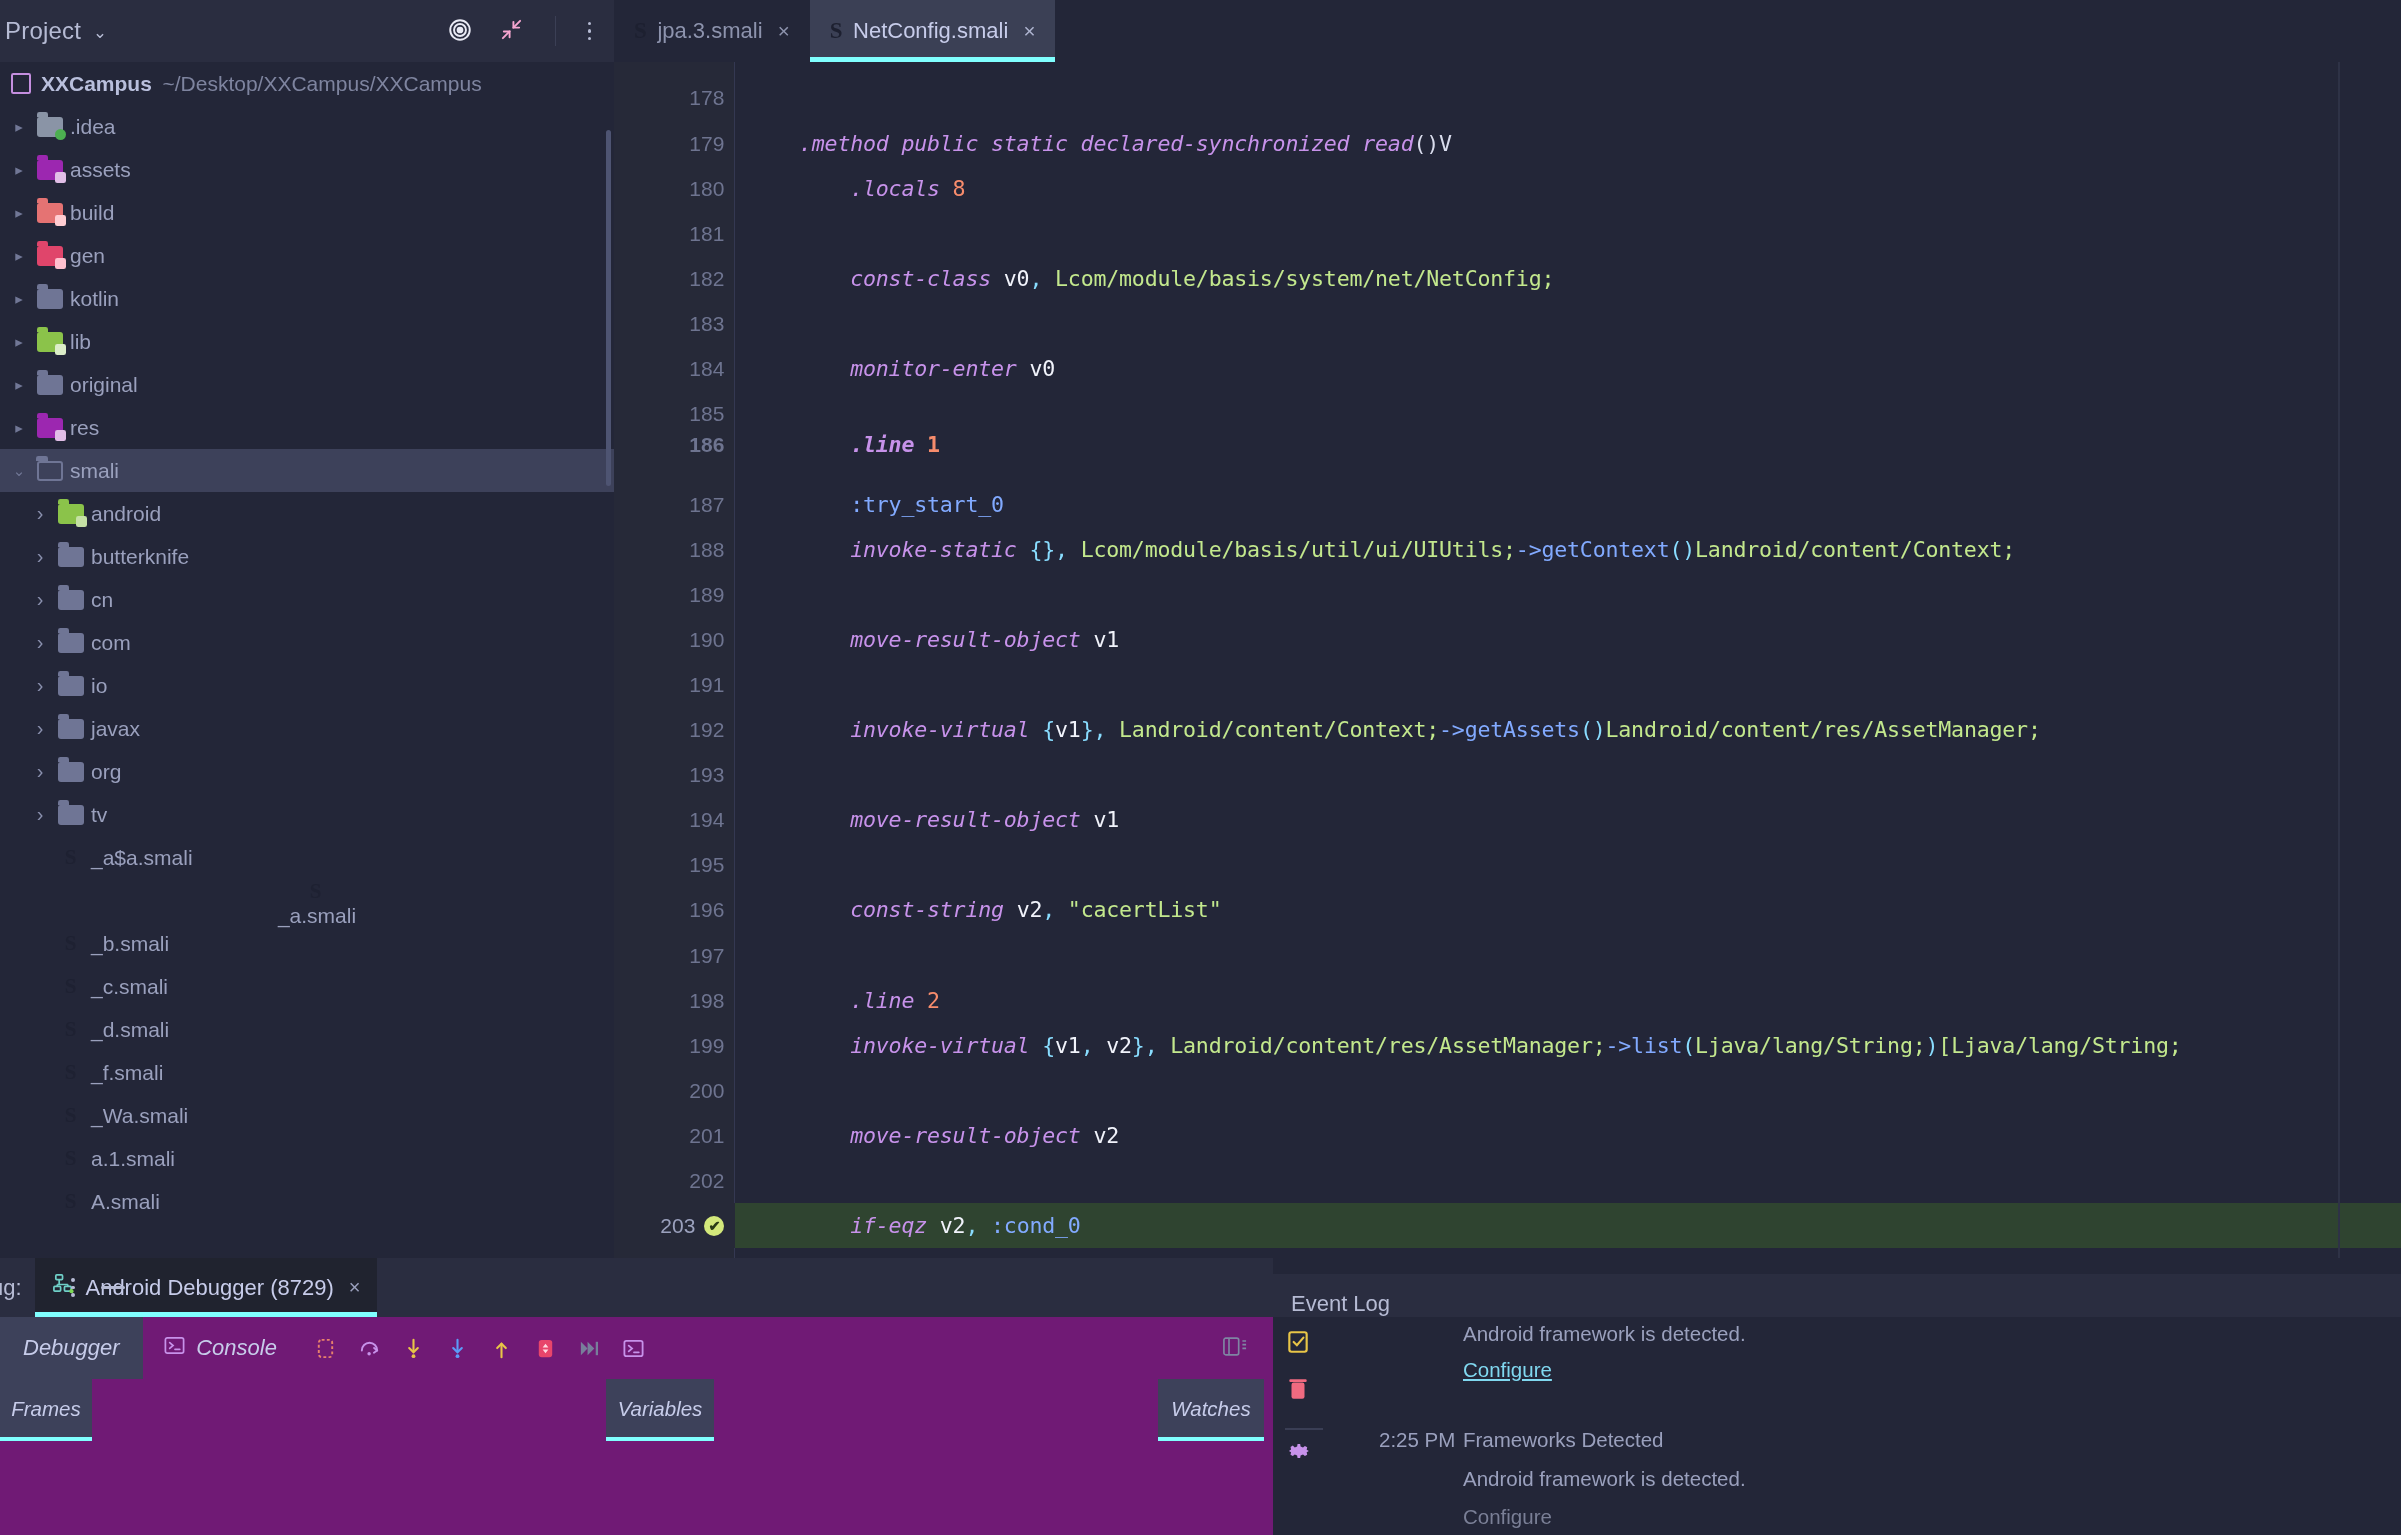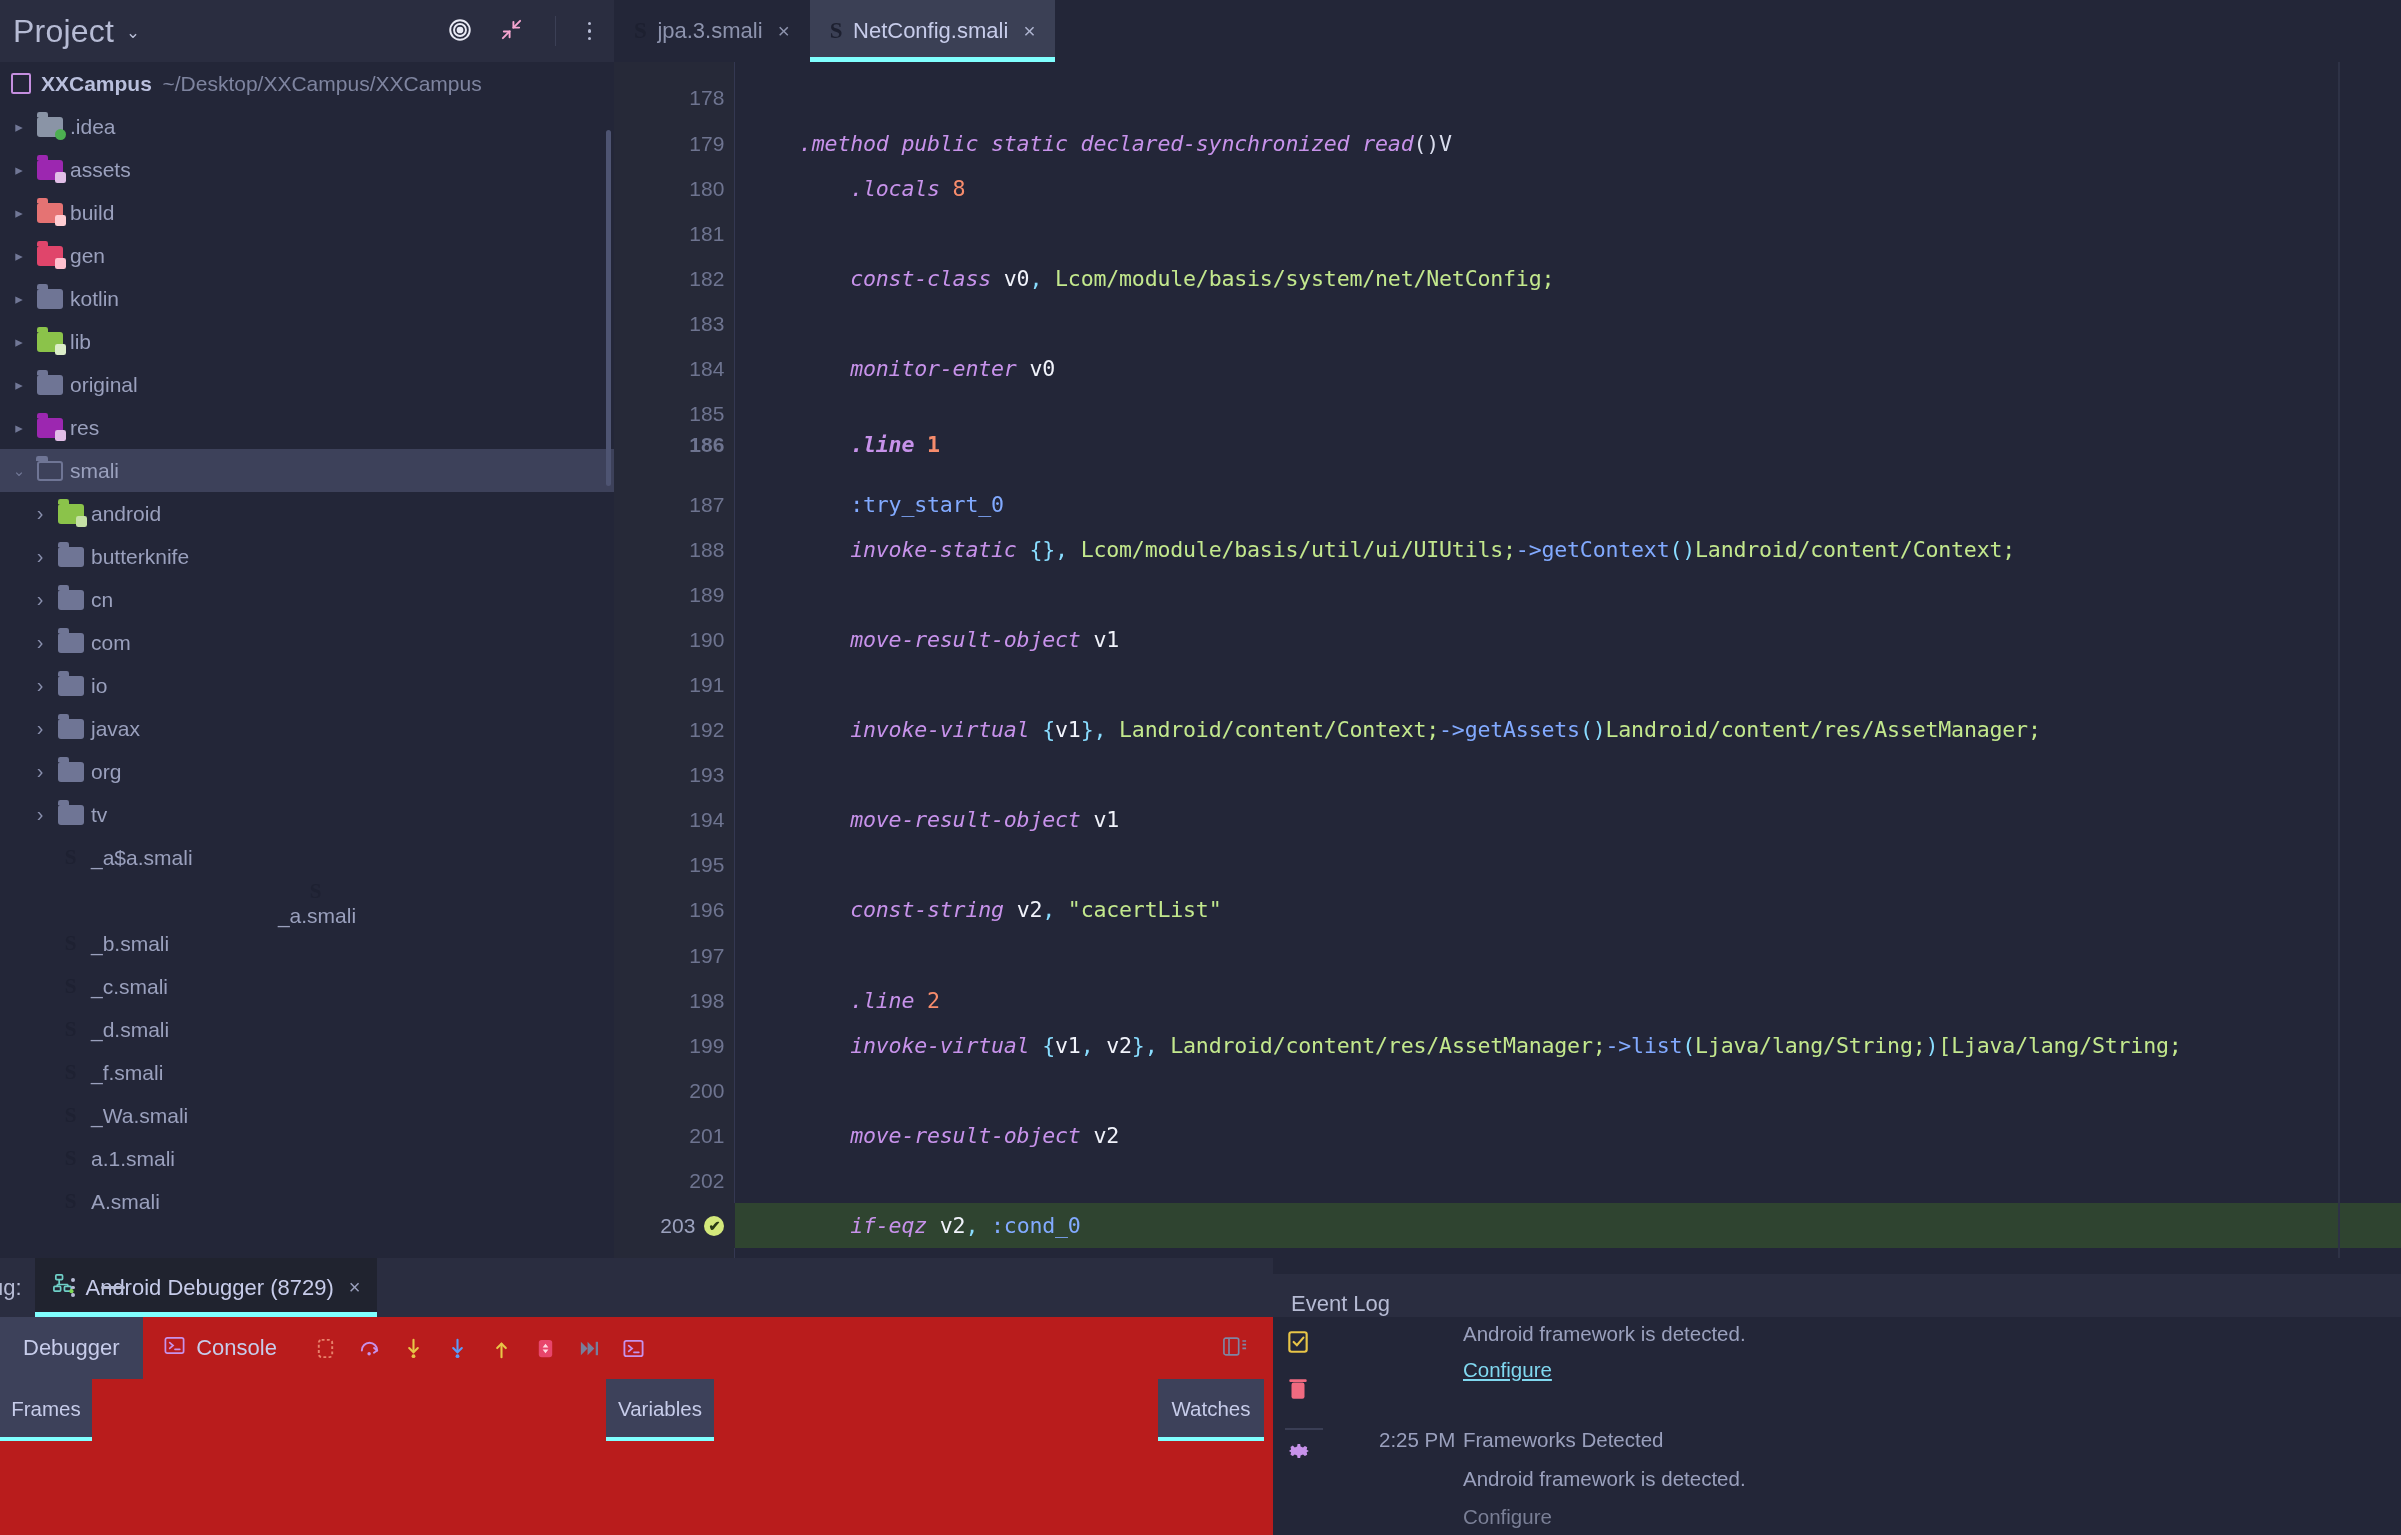--- a/index.html
+++ b/index.html
@@ -11,21 +11,21 @@
   }
   body { position: relative; }
 
   
   #topbar {
     position: absolute; left: 0; top: 0; width: 2401px; height: 62px;
     background: #2a2d40;
     display: flex; align-items: center;
   }
   .proj-label {
-    color: #b6bbd4; font-size: 32px; margin-left: 0px; padding-left: 13px;
+    color: #b6bbd4; font-size: 24px; margin-left: 0px; padding-left: 5px;
     letter-spacing: 0.2px;
   }
   .chev-down {
     color: #b6bbd4; font-size: 16.7px; margin-left: 12px; margin-top: 3px;
   }
   .topbar-icons {
     position: absolute; left: 447px; top: 0; height: 62px;
     display: flex; align-items: center; gap: 27px;
   }
   .ic-target { width: 26px; height: 26px; }
@@ -141,21 +141,21 @@
   .dbgtab .tab-underline { position:absolute; left:0; right:0; bottom:0; height:5.3px; background:#80ffff;}
   .dbgtab .xclose { color:#9aa0bd; font-size:20px; margin-left:4.5px;}
   #dbg-header-right { position:absolute; right:1128px; top:0; height:59px; display:flex; align-items:center; gap:26px; padding-right:20px;}
 
   #eventlog-header {
     position:absolute; left:1273px; top:16px; width:1128px; height:59px; background:#2a2d40;
     display:flex; align-items:center;
   }
   #eventlog-header .el-title { color:#b6bbd4; font-size:22px; margin-left:18px;}
 
-  #dbg-body { position:absolute; left:0; top:59px; width:1273px; height:218px; background:#b91c1c;}
+  #dbg-body { position:absolute; left:0; top:59px; width:1273px; height:218px; background:#701a75;font-style:italic;}
   #dbg-toolbar { position:absolute; left:0; top:0; width:1273px; height:62px; display:flex; align-items:center;}
   .tbtab {
     height:62px; display:flex; align-items:center; padding:0 23px;
     color:#c7ccea; font-size:22px; background:#3d415a;
   }
   .tbtab2 { height:62px; display:flex; align-items:center; gap:10.6px; padding:0 20px; color:#c7ccea; font-size:22px;}
   .tb-icons { display:flex; align-items:center; gap:21px; margin-left:16.7px;}
   .tb-icons svg { display:block; }
 
   #frames-tab {

